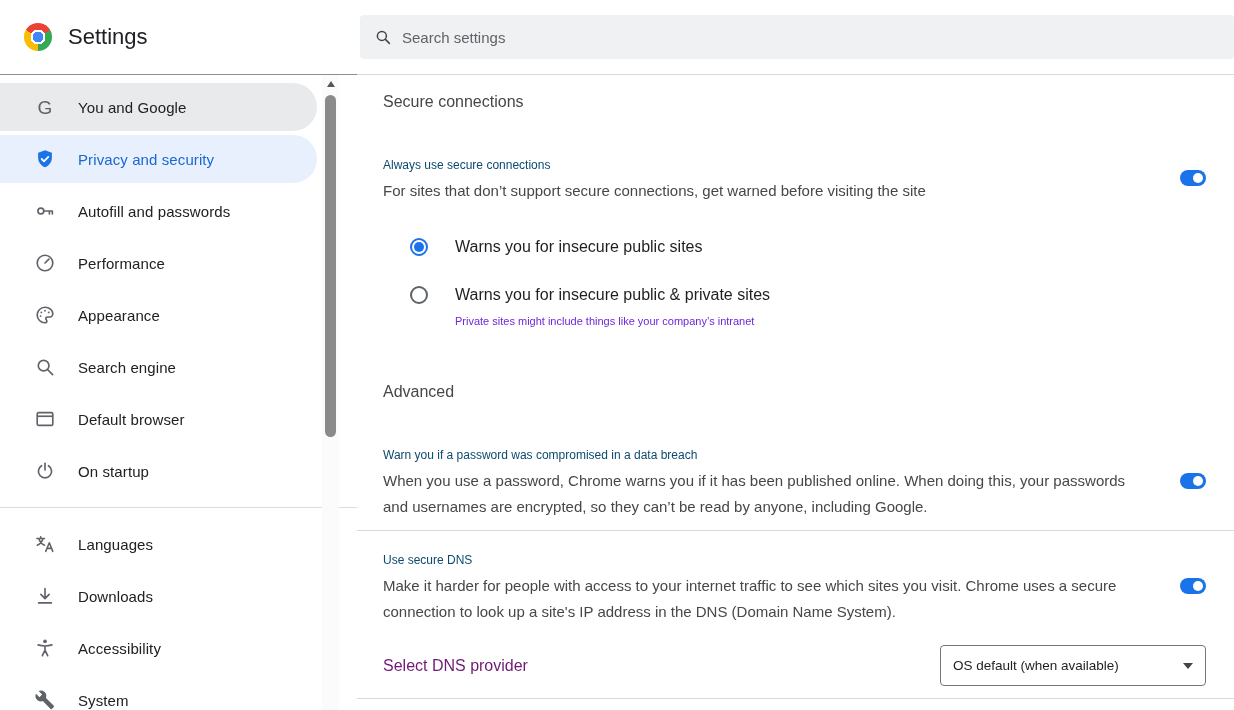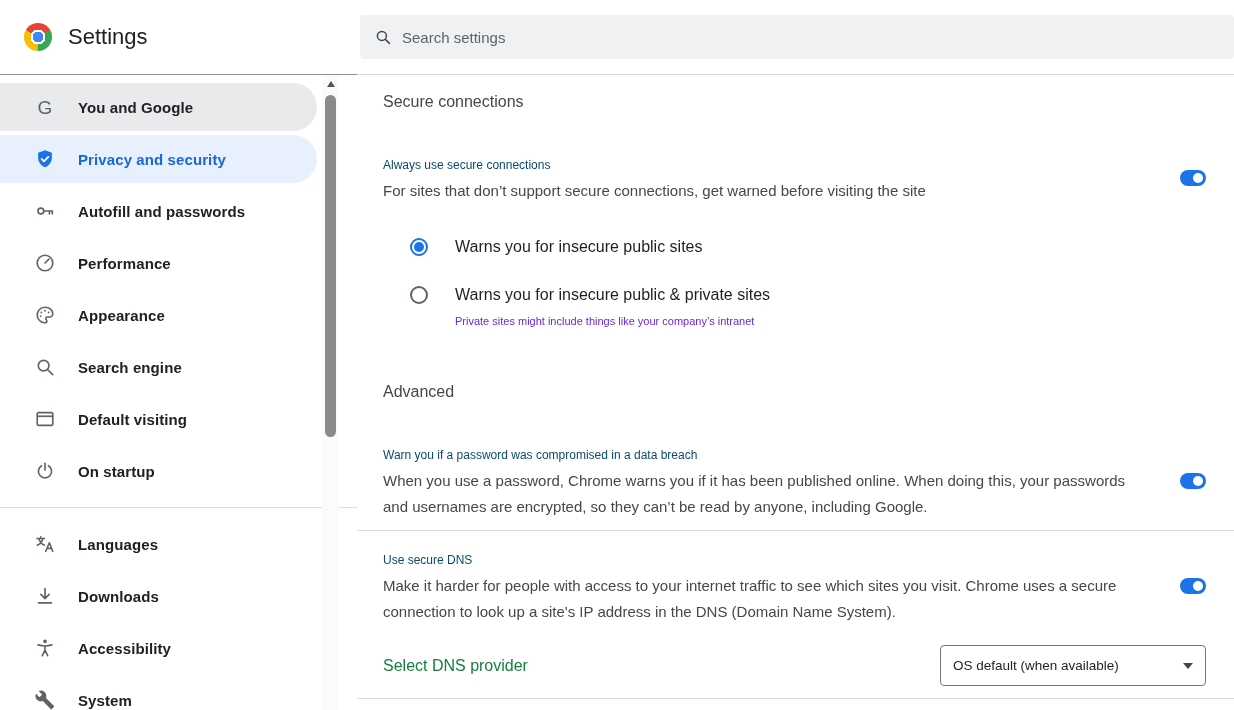--- a/index.html
+++ b/index.html
@@ -23,21 +23,21 @@
   .searchbar input::placeholder{color:#5f6368}
 
   
   .body-row{flex:1;display:flex;position:relative;min-height:0}
   .sidebar-topline{position:absolute;left:0;top:-1px;width:357px;height:1px;background:#8e8e8e}
 
   nav.sidebar{width:357px;flex:0 0 357px;padding-top:8px;position:relative;background:#fff}
   .nav-item{width:317px;height:48px;margin-bottom:4px;display:flex;align-items:center;
     padding-left:34px;gap:22px;border-radius:0 24px 24px 0;cursor:pointer;color:#202124}
   .nav-item .nicon{width:22px;height:22px;flex:0 0 22px;display:flex;align-items:center;justify-content:center;color:#5f6368}
-  .nav-item .label{font-size:15px;font-weight:700;letter-spacing:.1px}
+  .nav-item .label{font-size:15px;font-weight:400;letter-spacing:.1px}
   .nav-item.hovered{background:#e9eaec}
   .nav-item.selected{background:#e8f0fe;color:#1a67d2}
   .nav-item.selected .nicon{color:#1a73e8}
   .nav-divider{width:100%;height:1px;background:#dadce0;margin:12px 0;border:none}
   .g-glyph{font-size:19px;font-weight:500;color:#5f6368;line-height:1}
 
   
   .scrollbar{position:absolute;left:322px;top:0;width:17px;height:100%;background:#fbfbfb}
   .sb-up{height:17px;display:flex;align-items:center;justify-content:center;cursor:pointer}
   .sb-up .tri{width:0;height:0;border-left:4.5px solid transparent;border-right:4.5px solid transparent;border-bottom:6px solid #555}
@@ -63,21 +63,21 @@
   .radio{width:18px;height:18px;border-radius:50%;border:2px solid #5f6368;margin-top:4px;flex:0 0 18px;position:relative;cursor:pointer;background:#fff}
   .radio.on{border-color:#1a73e8}
   .radio.on::after{content:"";position:absolute;top:2px;left:2px;width:10px;height:10px;border-radius:50%;background:#1a73e8}
   .radio-texts{margin-left:27px}
   .radio-label{font-size:16px;color:#1f1f1f;line-height:26px}
   .radio-sub{font-size:11px;color:#6d28d9;line-height:26px}
 
   .divider{border:none;height:1px;background:#d9d9d9;margin:10px -28px 0 -26px}
   .row-dns{margin-top:16px}
   .provider-row{margin-top:20px;display:flex;align-items:center;justify-content:space-between}
-  .provider-label{font-size:16px;color:#15803d}
+  .provider-label{font-size:16px;color:#701a75}
   .select{width:266px;height:41px;border:1px solid #767676;border-radius:4px;background:#fff;
     display:flex;align-items:center;justify-content:space-between;padding:0 12px;cursor:pointer}
   .select .sel-text{font-size:13.5px;color:#1f1f1f}
   .caret{width:0;height:0;border-left:5px solid transparent;border-right:5px solid transparent;border-top:6px solid #444}
 
   svg{display:block}
 </style>
 </head>
 <body>
 
@@ -162,21 +162,21 @@
         <span class="label">Search engine</span>
       </div>
 
       <div class="nav-item">
         <span class="nicon">
           <svg width="22" height="22" viewBox="0 0 24 24" fill="none" stroke="currentColor" stroke-width="1.8" stroke-linejoin="round">
             <rect x="3.5" y="5" width="17" height="14" rx="1.5"></rect>
               <path d="M3.5 9h17"></path>
           </svg>
         </span>
-        <span class="label">Default visiting</span>
+        <span class="label">Default browser</span>
       </div>
 
       <div class="nav-item">
         <span class="nicon">
           <svg width="22" height="22" viewBox="0 0 24 24" fill="none" stroke="currentColor" stroke-width="1.8" stroke-linecap="round">
             <path d="M12 3.5v7.5"></path>
               <path d="M8.2 6.2a7.2 7.2 0 1 0 7.6 0"></path>
           </svg>
         </span>
         <span class="label">On startup</span>

